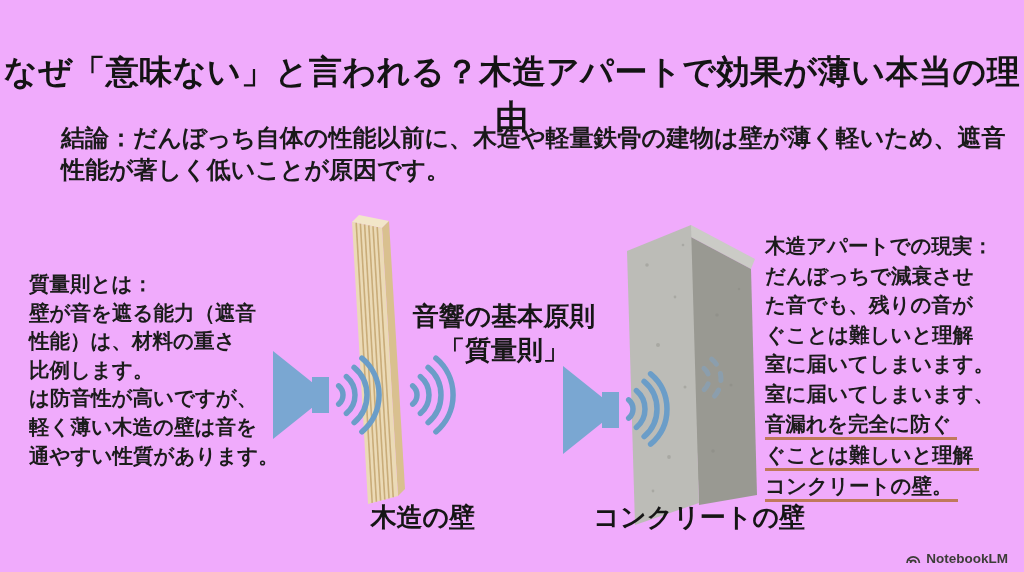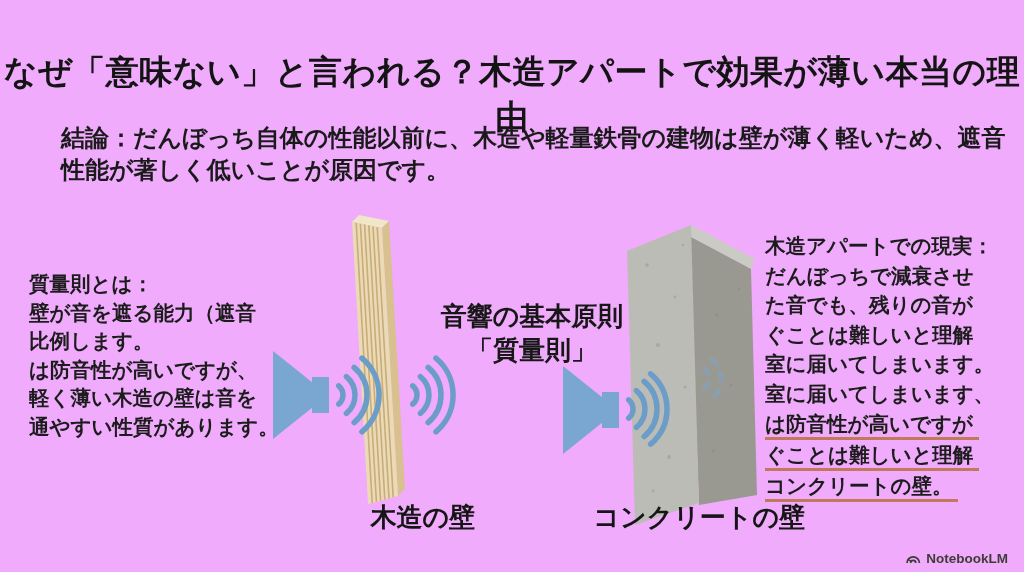--- a/index.html
+++ b/index.html
@@ -26,21 +26,21 @@
   }
   .left-col{position:absolute;left:29px;top:270px;width:290px;line-height:28.6px;}
   .right-col{position:absolute;left:765px;top:231px;width:250px;line-height:29.6px;}
   .right-col .u{
     display:inline-block;
     border-bottom:3px solid #c0795b;
     padding:0 6px 1px 0;line-height:25px;
   }
   .diagram-svg{position:absolute;left:255px;top:205px;width:520px;height:345px;}
   .center-label{
-    position:absolute;left:427px;top:300px;width:210px;
+    position:absolute;left:399px;top:300px;width:210px;
     text-align:center;font-size:26px;font-weight:800;line-height:1.3;color:#171717;
   }
   .wall-label{
     position:absolute;top:500px;font-size:26px;font-weight:800;color:#151515;text-align:right;
   }
   .wood-label{left:295px;width:180px;}
   .concrete-label{left:545px;width:260px;}
   .watermark{
     position:absolute;right:16px;bottom:6px;
     display:flex;align-items:center;gap:5px;
@@ -56,20 +56,21 @@
   <div class="title">なぜ「意味ない」と言われる？木造アパートで効果が薄い本当の理由</div>
 
   <div class="subtitle">
     <div>結論：だんぼっち自体の性能以前に、木造や軽量鉄骨の建物は壁が薄く軽いため、遮音</div>
     <div>性能が著しく低いことが原因です。</div>
   </div>
 
   <div class="text-col left-col">
     <div>質量則とは：</div>
     <div>壁が音を遮る能力（遮音</div>
+    <div>性能）は、材料の重さ</div>
     <div>比例します。</div>
     <div>は防音性が高いですが、</div>
     <div>軽く薄い木造の壁は音を</div>
     <div>通やすい性質があります。</div>
   </div>
 
   <svg class="diagram-svg" viewBox="0 0 520 345">
 
     <g>
       <polygon points="97,17 104,10 134,16 127,23" fill="#f2e6c9"></polygon>
@@ -150,21 +151,21 @@
   <div class="wall-label wood-label">木造の壁</div>
   <div class="wall-label concrete-label">コンクリートの壁</div>
 
   <div class="text-col right-col">
     <div>木造アパートでの現実：</div>
     <div>だんぼっちで減衰させ</div>
     <div>た音でも、残りの音が</div>
     <div>ぐことは難しいと理解</div>
     <div>室に届いてしまいます。</div>
     <div>室に届いてしまいます、</div>
-    <div><span class="u">は防音性が高いですが</span></div>
+    <div><span class="u">音漏れを完全に防ぐ</span></div>
     <div><span class="u">ぐことは難しいと理解</span></div>
     <div><span class="u">コンクリートの壁。</span></div>
   </div>
 
   <div class="watermark">
     <svg width="16" height="13" viewBox="0 0 16 13">
       <path d="M2,11 A6.2,6.2 0 0 1 14.4,11" fill="none" stroke="#3d3d38" stroke-width="1.7"></path>
       <path d="M5.6,11 A2.6,2.6 0 0 1 10.8,11" fill="none" stroke="#3d3d38" stroke-width="1.7"></path>
       <line x1="2.6" y1="7.2" x2="6.2" y2="9.4" stroke="#3d3d38" stroke-width="1.4"></line>
     </svg>

